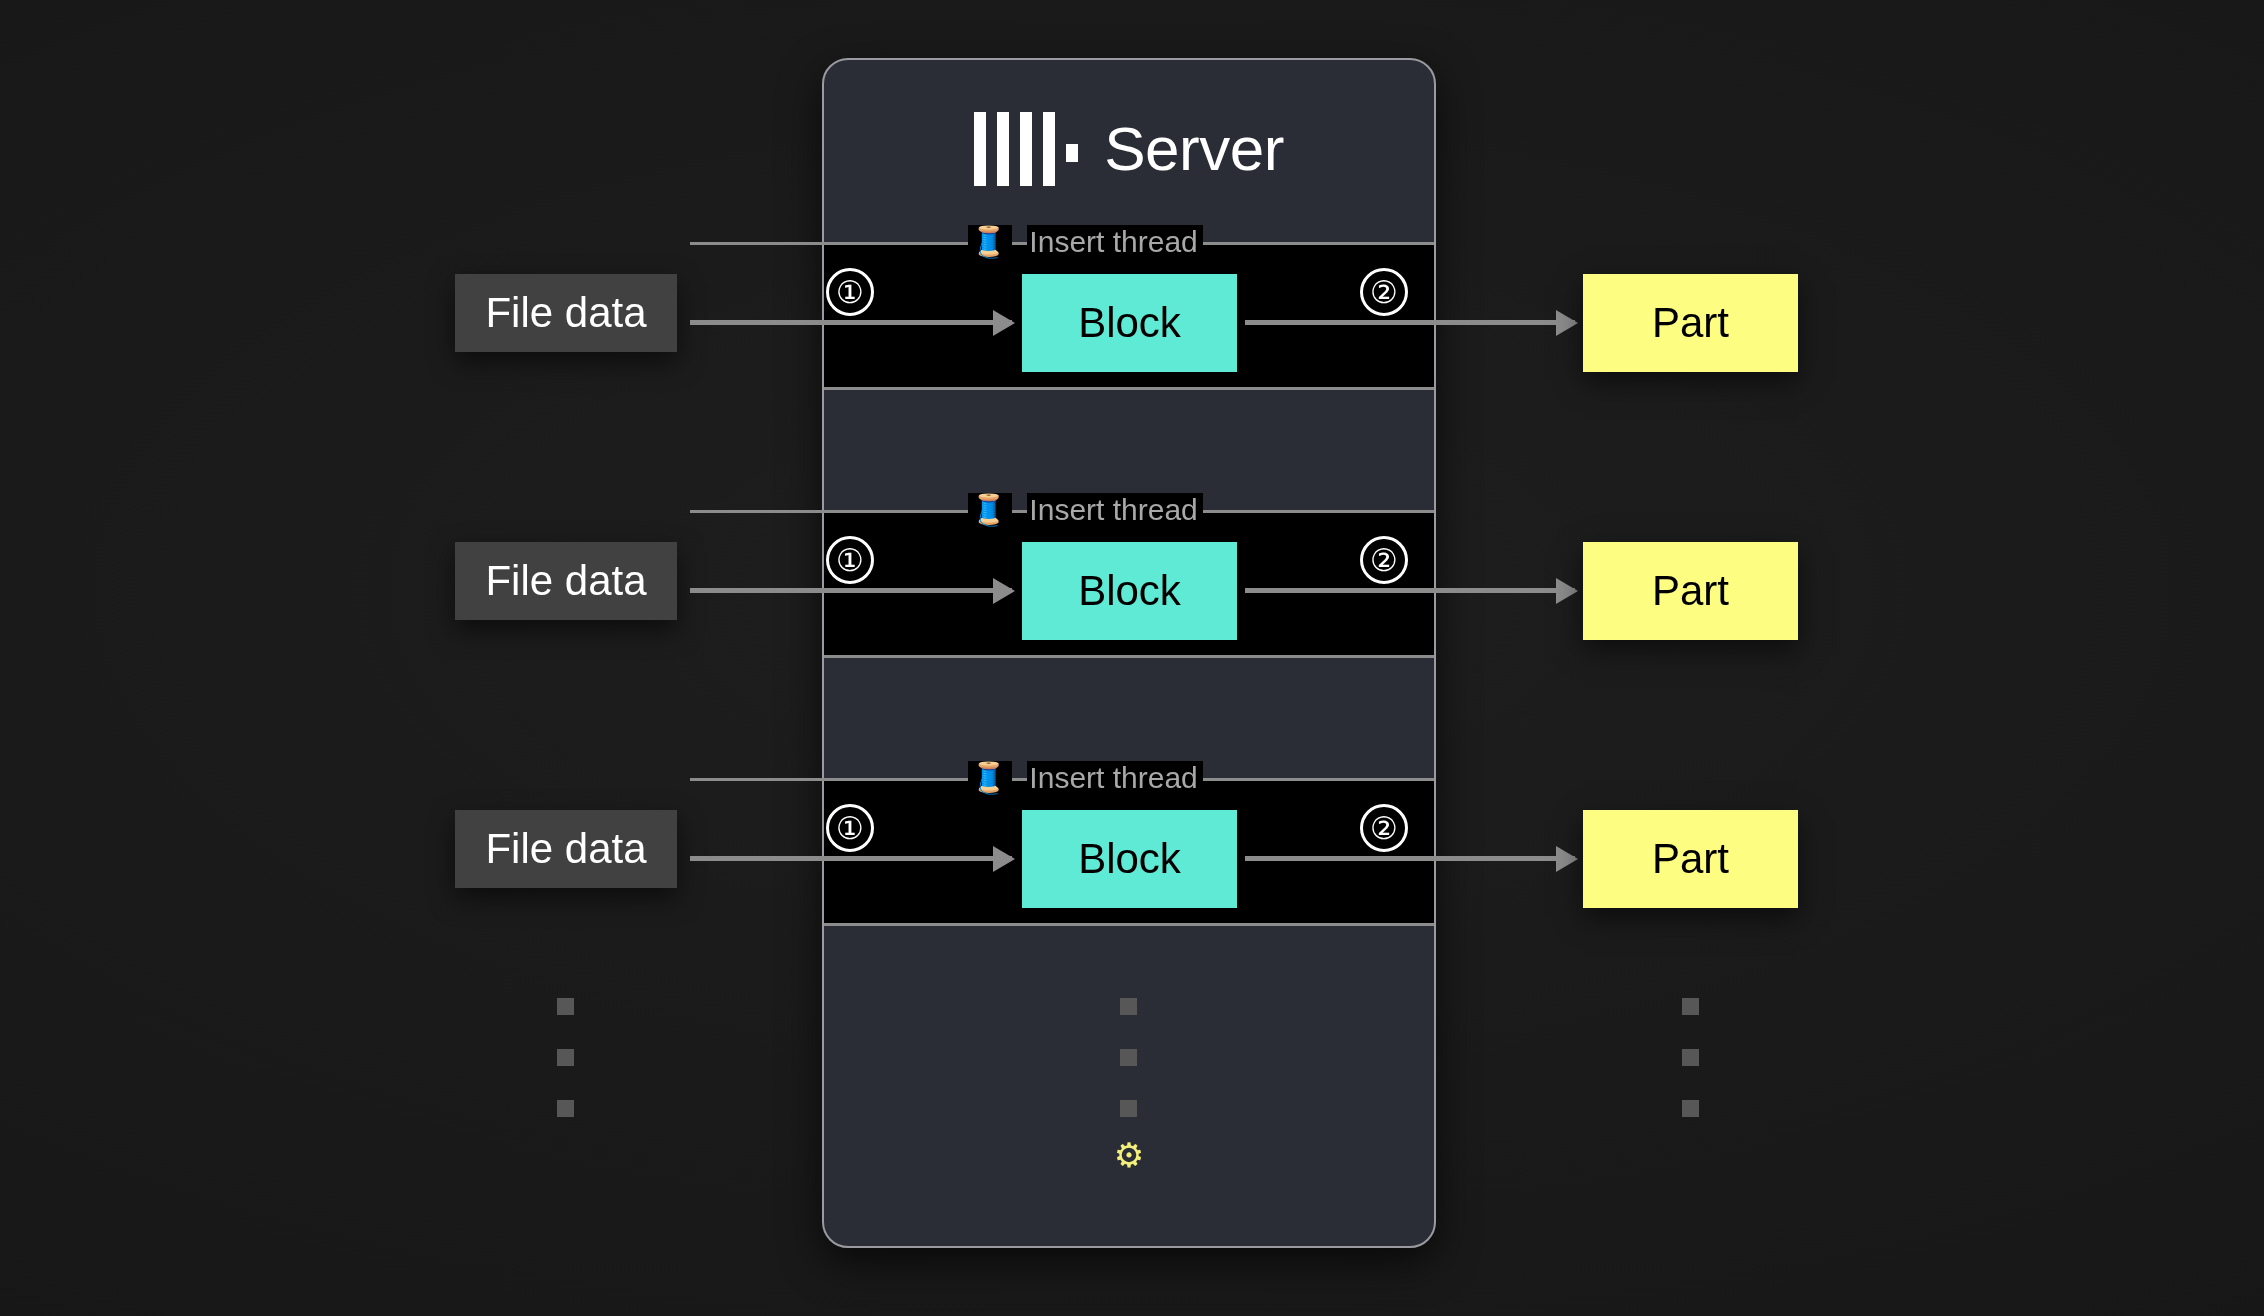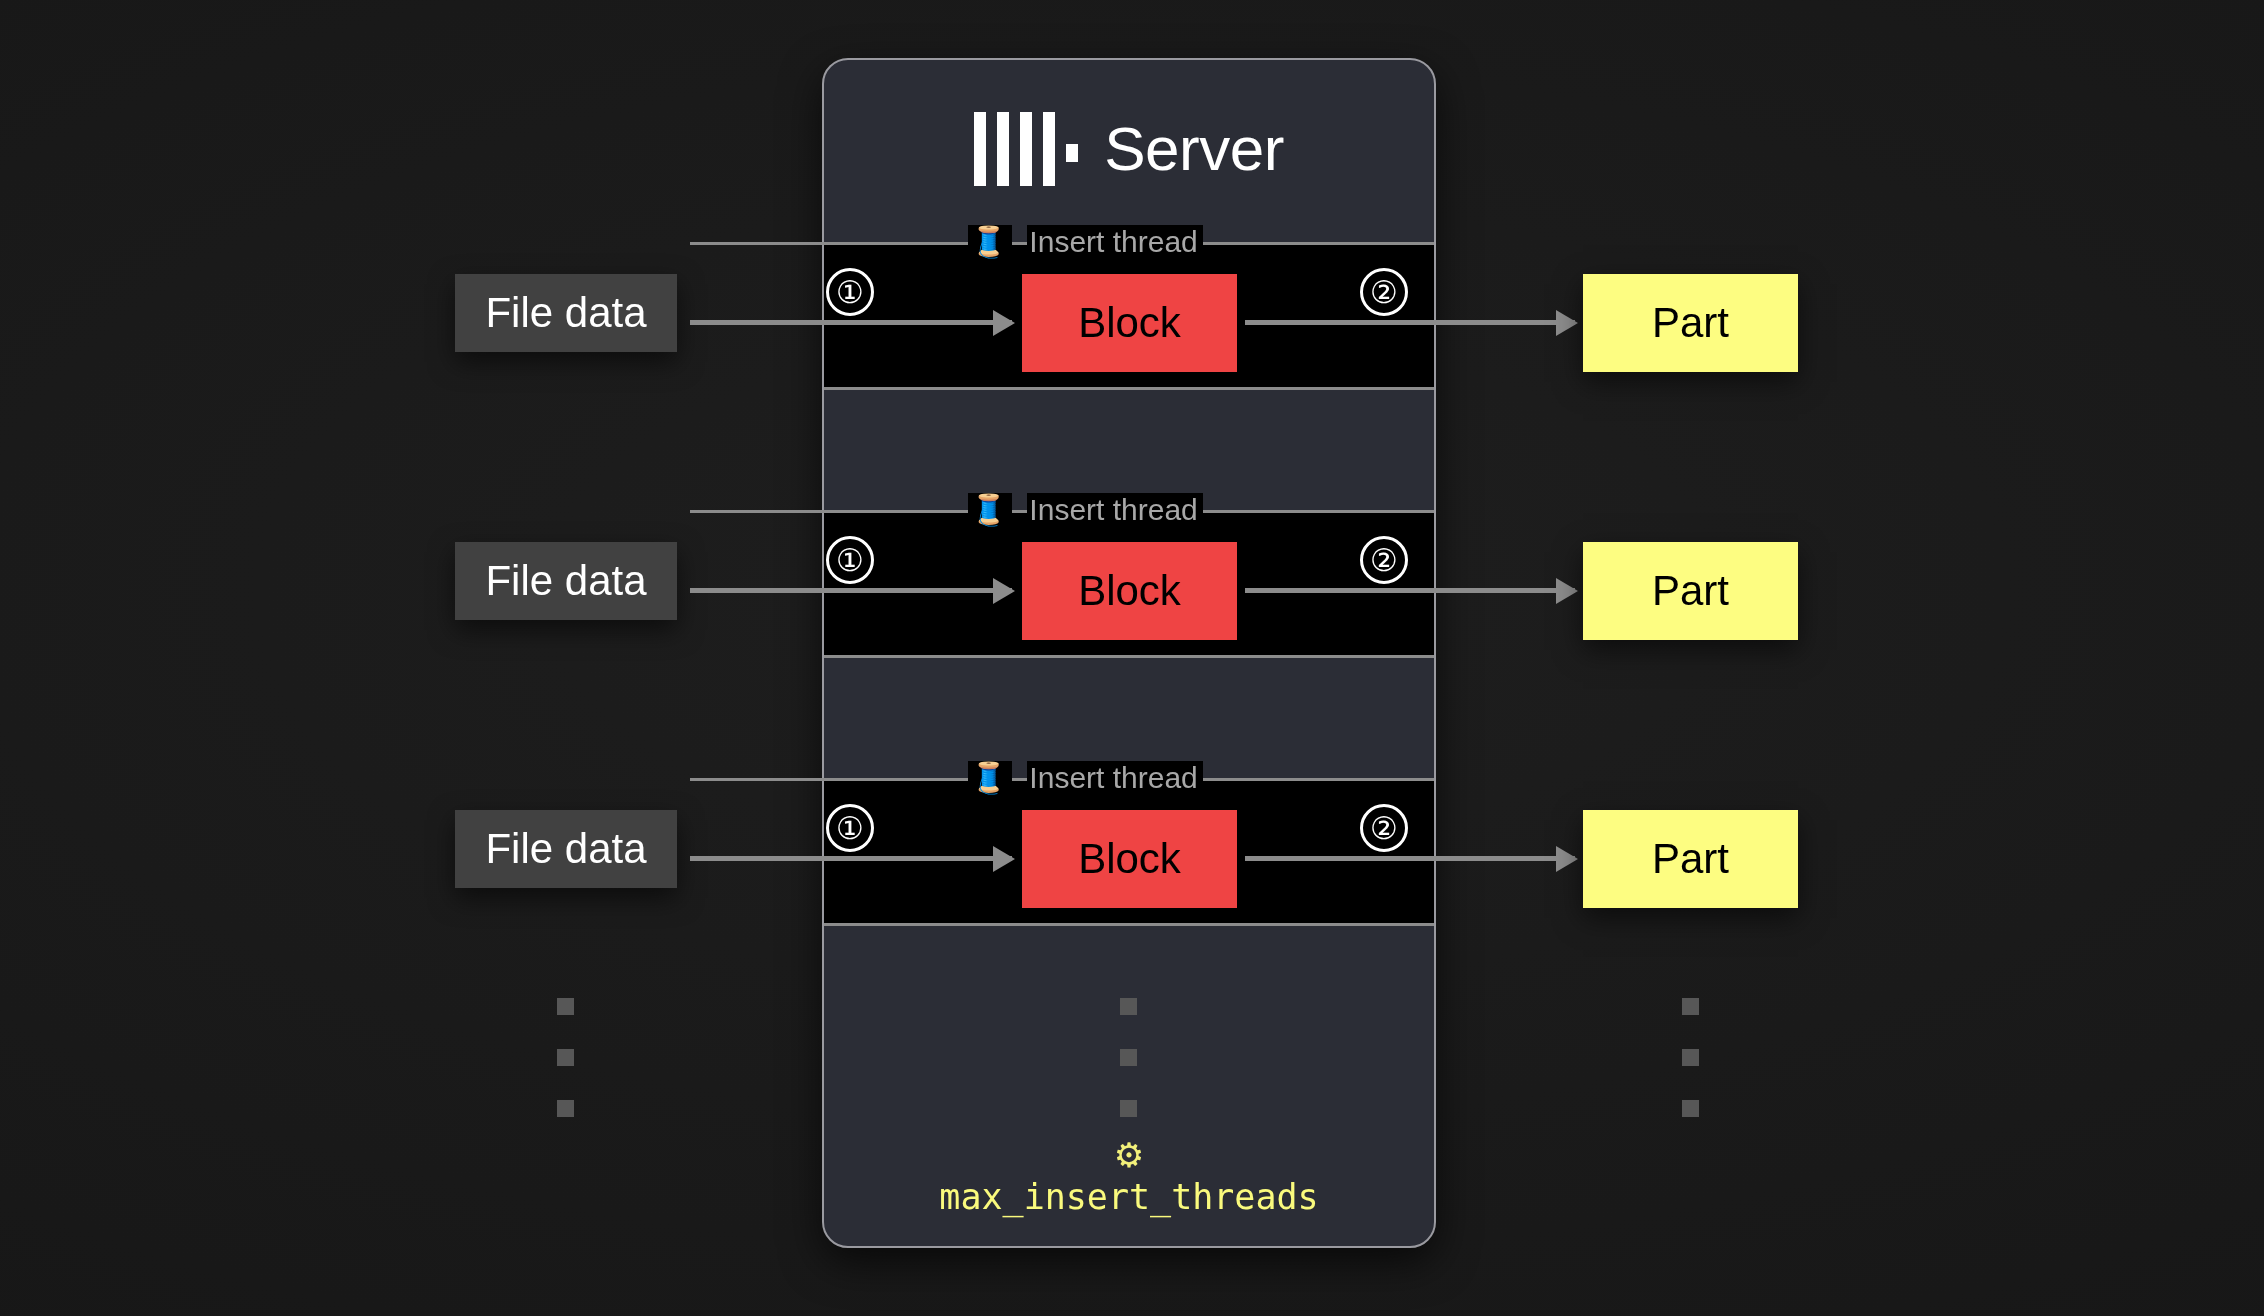--- a/index.html
+++ b/index.html
@@ -169,21 +169,21 @@
     left: 455px;
     box-shadow: 0 10px 26px rgba(0,0,0,0.55);
   }
   .box-file.l1 { top: 274px; }
   .box-file.l2 { top: 542px; }
   .box-file.l3 { top: 810px; }
 
   .box-block {
     width: 215px;
     height: 98px;
-    background: #ef4444;
+    background: #5eead4;
     color: #000000;
     left: 1022px;
   }
   .box-block.l1 { top: 274px; }
   .box-block.l2 { top: 542px; }
   .box-block.l3 { top: 810px; }
 
   .box-part {
     width: 215px;
     height: 98px;
@@ -332,16 +332,15 @@
     <span class="sq"></span>
   </div>
   <div class="dots-col dots-right">
     <span class="sq"></span>
     <span class="sq"></span>
     <span class="sq"></span>
   </div>
 
   <div class="setting">
     <span class="setting-gear">⚙</span>
-    <span class="setting-name">max_insert_threads</span>
   </div>
 
 </div>
 
 </body></html>

